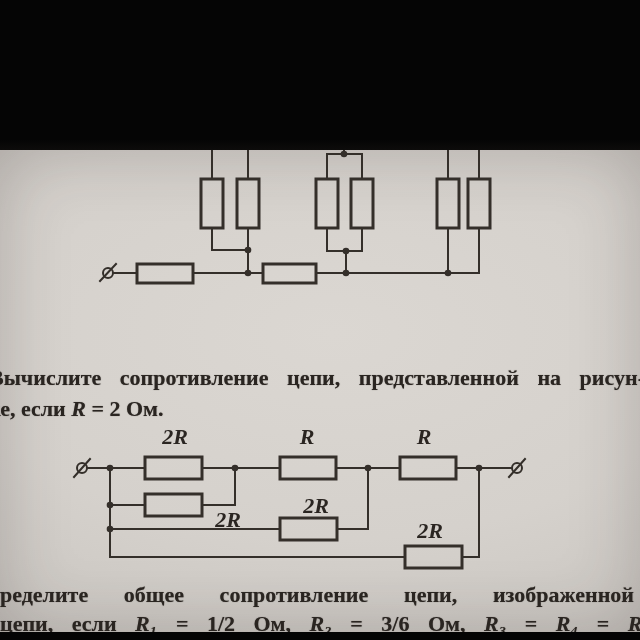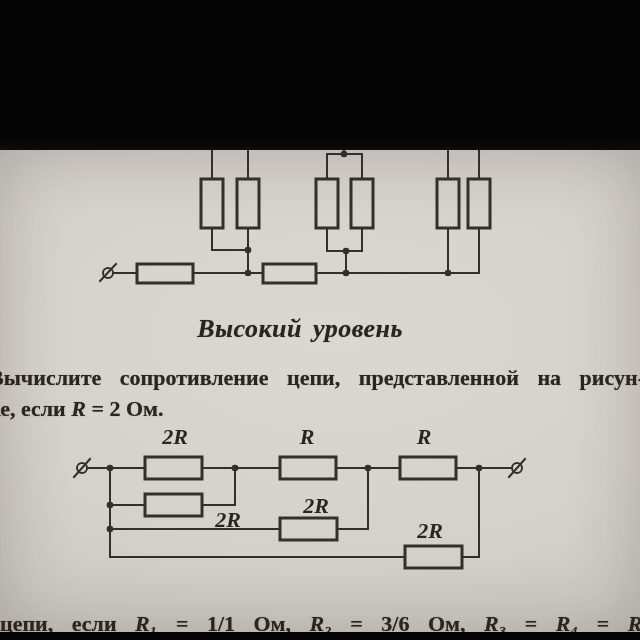--- a/index.html
+++ b/index.html
@@ -80,21 +80,20 @@
       <rect class="rbox" x="437" y="29" width="22" height="49"></rect>
       <rect class="rbox" x="468" y="29" width="22" height="49"></rect>
       <line class="wire" x1="448" y1="29" x2="448" y2="0"></line>
       <line class="wire" x1="479" y1="29" x2="479" y2="0"></line>
       <line class="wire" x1="448" y1="78" x2="448" y2="123"></line>
       <line class="wire" x1="479" y1="78" x2="479" y2="123"></line>
       <circle class="dot" cx="448" cy="123" r="3.3"></circle>
     </g>
   </svg>
 
-  <div id="heading" class="abs">Высокий уровень</div>
 
   <div id="p1l1" class="abs txt just">Вычислите сопротивление цепи, представленной на рисун-</div>
   <div id="p1l2" class="abs txt"><span>ке, если </span><span class="var">R</span><span> = 2 Ом.</span></div>
 
   <svg id="fig-main" width="640" height="160" viewBox="0 0 640 160">
     <g>
 
       <g>
         <circle class="term" cx="82" cy="48" r="5"></circle>
         <line class="wire" x1="74" y1="57" x2="90" y2="39"></line>
@@ -138,17 +137,18 @@
     <g>
       <text class="rlabel" x="175" y="24">2R</text>
       <text class="rlabel" x="307" y="24">R</text>
       <text class="rlabel" x="424" y="24">R</text>
       <text class="rlabel" x="228" y="107">2R</text>
       <text class="rlabel" x="316" y="93">2R</text>
       <text class="rlabel" x="430" y="118">2R</text>
     </g>
   </svg>
 
-  <div id="pbl2" class="abs txt just"><span>цепи, если </span><span class="var">R₁</span><span> = 1/1 Ом, </span><span class="var">R₂</span><span> = 3/6 Ом, </span><span class="var">R₃</span><span> = </span><span class="var">R₄</span><span> = </span><span class="var">R₅</span></div>
+  <div id="pbl1" class="abs txt just">ределите общее сопротивление цепи, изображенной</div>
+  <div id="pbl2" class="abs txt just"><span>цепи, если </span><span class="var">R₁</span><span> = 1/2 Ом, </span><span class="var">R₂</span><span> = 3/6 Ом, </span><span class="var">R₃</span><span> = </span><span class="var">R₄</span><span> = </span><span class="var">R₅</span></div>
 
 </div>
 
 <div id="bar-bottom" class="letterbox"></div>
 
 </body></html>

